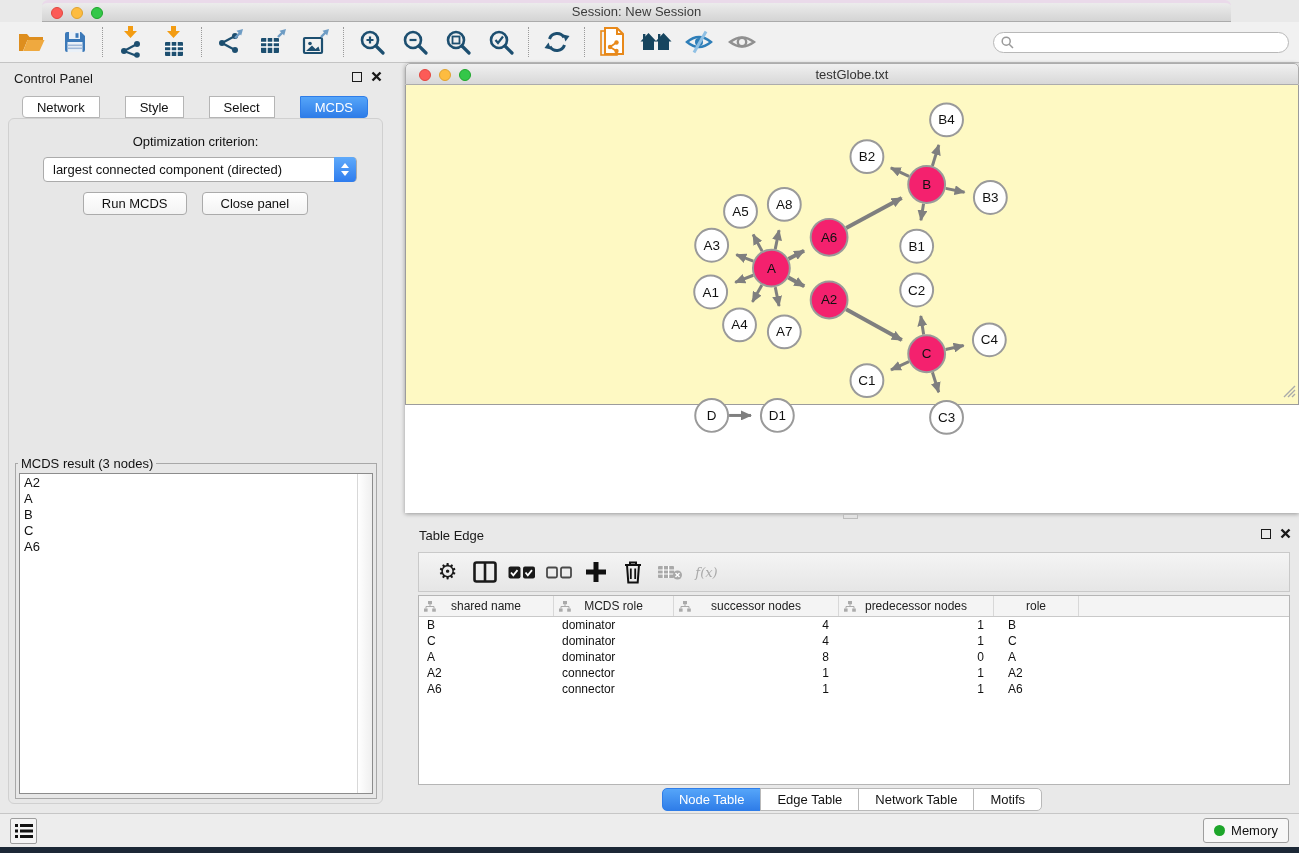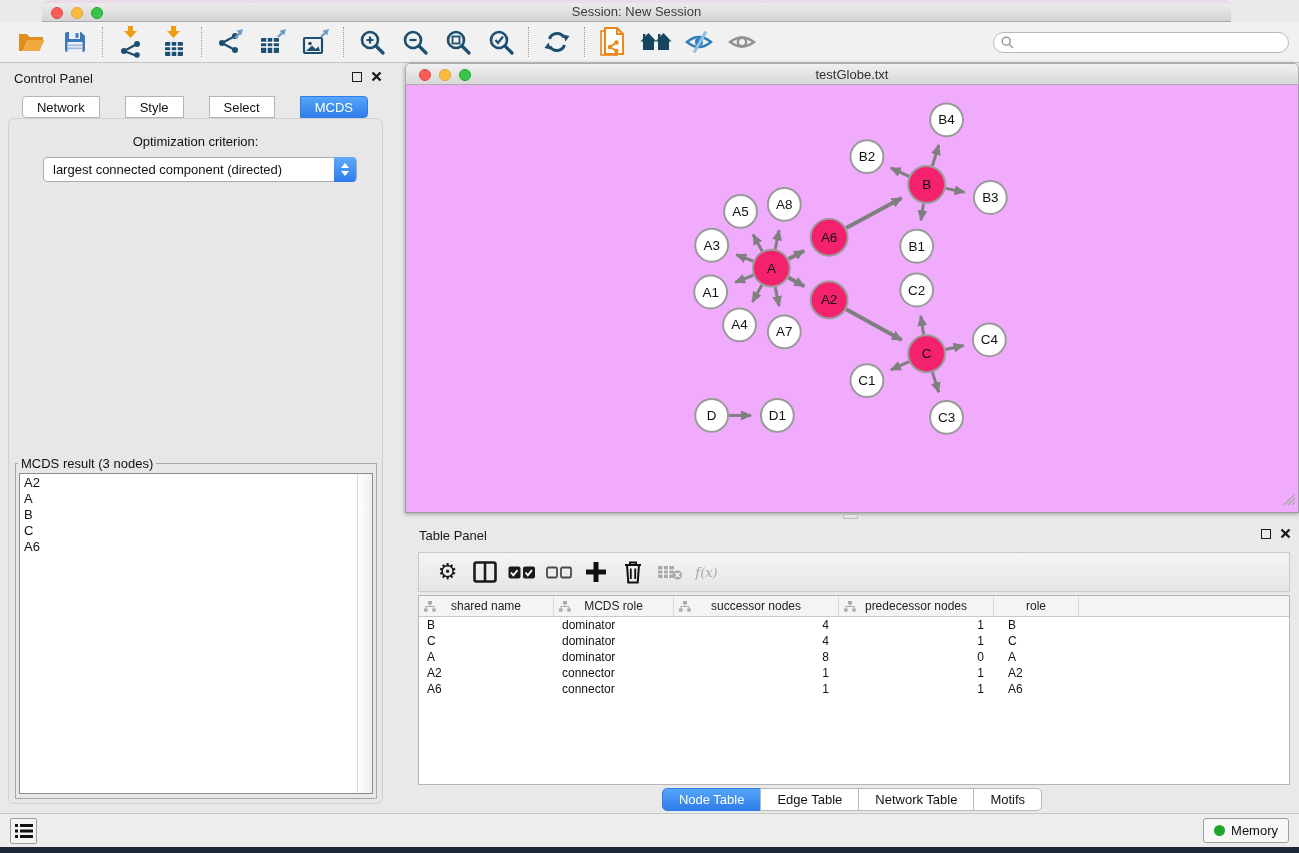--- a/index.html
+++ b/index.html
@@ -64,21 +64,21 @@
   .vscroll { position:absolute; right:0; top:0; bottom:0; width:15px;
     background:linear-gradient(to right,#FFFFFF,#EFEFEF); border-left:1px solid #D8D8D8; }
 
   
   #network-window { position:absolute; left:405px; top:0; width:894px; height:450px;
     border-radius:5px 5px 0 0; box-shadow:0 1px 4px rgba(0,0,0,.35); background:#FFF; }
   .win-titlebar { position:absolute; left:0; top:0; width:100%; height:22px;
     background:linear-gradient(#F0F0F0,#D8D8D8); border:1px solid #ACACAC; border-radius:5px 5px 0 0; }
   .win-titlebar .traffic { top:5px; left:13px; }
   .win-title { text-align:center; line-height:21px; font-size:13px; color:#333; }
-  .canvas { position:absolute; left:0; top:22px; width:894px; height:428px; background:#f0abfc;
+  .canvas { position:absolute; left:0; top:22px; width:894px; height:320px; background:#fef9c3;
     border:1px solid #9C9C9C; border-top:none; }
   .resize-grip { position:absolute; right:2px; bottom:2px; }
   .splitter { position:absolute; background:#E2E2E2; border:1px solid #BDBDBD; }
 
   
   #table-panel { position:absolute; left:405px; top:457px; width:894px; height:293px; }
   #tp-toolbar { position:absolute; left:13px; top:32px; width:872px; height:40px;
     background:linear-gradient(#F4F4F4,#E6E6E6); border:1px solid #C9C9C9; display:flex; align-items:center; padding:0 10px; gap:0; }
   .tp-btn { width:37px; height:36px; display:flex; align-items:center; justify-content:center; background:none; border:none; }
   .gear-glyph { font-size:22px; color:#1A1A1A; line-height:22px; }
@@ -284,20 +284,24 @@
           <div class="cp-tab active">MCDS</div>
         </div>
       <div class="cp-body">
         <div class="opt-label">Optimization criterion:</div>
         <div class="dropdown">
           <span class="dval">largest connected component (directed)</span>
           <span class="stepper">
             <span class="tri-up"></span>
               <span class="tri-dn"></span>
           </span>
+        </div>
+        <div class="btnrow">
+          <button class="pbtn">Run MCDS</button>
+          <button class="pbtn">Close panel</button>
         </div>
         <fieldset>
           <legend>MCDS result (3 nodes)</legend>
           <div class="listwrap">
             <div id="mcds-list">
                 <div class="mcds-item">A2</div>
                 <div class="mcds-item">A</div>
                 <div class="mcds-item">B</div>
                 <div class="mcds-item">C</div>
                 <div class="mcds-item">A6</div>
@@ -436,21 +440,21 @@
           <svg width="13" height="13" viewBox="0 0 13 13">
             <path d="M12 1 L1 12 M12 5 L5 12 M12 9 L9 12" stroke="#AAA" stroke-width="1.4"></path>
           </svg>
         </div>
       </div>
     </div>
 
     <div class="splitter" style="left:843px; top:451px; width:15px; height:5px;"></div>
 
     <div id="table-panel">
-      <div class="panel-head-title" style="left:14px;">Table Panel</div>
+      <div class="panel-head-title" style="left:14px;">Table Edge</div>
       <div class="panel-icons">
         <span class="float-icon"></span>
         <svg width="11" height="11" viewBox="0 0 11 11">
           <path d="M1.5 1.5 L9.5 9.5 M9.5 1.5 L1.5 9.5" stroke="#1A1A1A" stroke-width="2.4"></path>
         </svg>
       </div>
       <div id="tp-toolbar">
         <button class="tp-btn">
           <span class="gear-glyph">⚙</span>
         </button>

